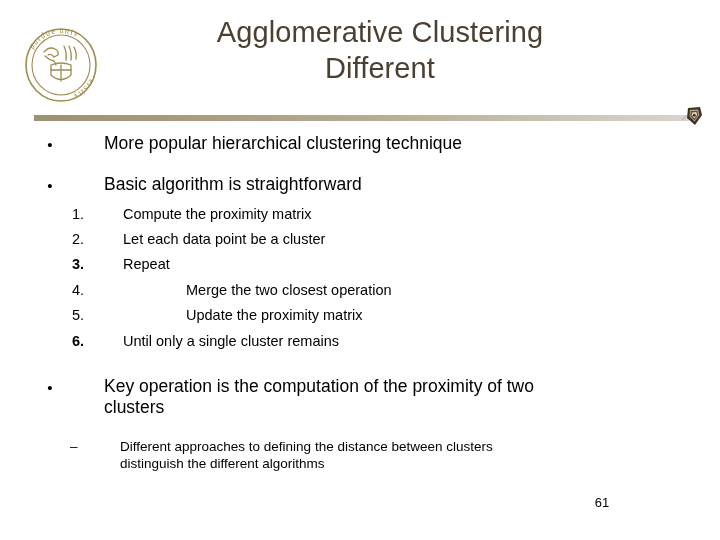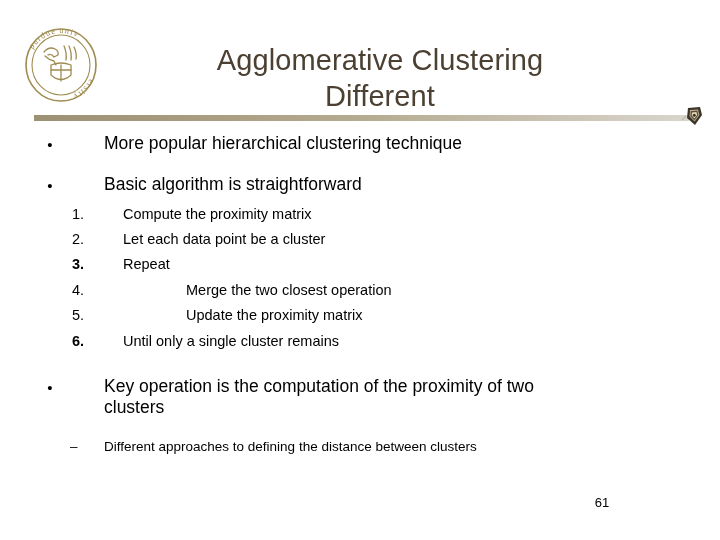--- a/index.html
+++ b/index.html
@@ -32,21 +32,21 @@
     top: 22px;
     width: 86px;
     height: 86px;
   }
   #logo svg { display: block; width: 86px; height: 86px; }
 
   
   #title {
     position: absolute;
     left: 110px;
-    top: 42px;
+    top: 14px;
     width: 540px;
     text-align: center;
     font-size: 29px;
     line-height: 36px;
     color: #4b4032;
     font-weight: normal;
     letter-spacing: 0.1px;
   }
   #title .tline { display: block; white-space: nowrap; }
 
@@ -120,21 +120,21 @@
     color: #000;
   }
   .l2 .dash {
     position: absolute;
     left: 70px;
     top: 0;
     font-size: 13.5px;
   }
   .l2 .txt2 {
     position: absolute;
-    left: 104px;
+    left: 120px;
     width: 560px;
   }
 
   
   #footer-course {
     position: absolute;
     left: 250px;
     top: 495px;
     width: 220px;
     text-align: center;
@@ -244,20 +244,21 @@
     <div class="l1" style="top:376px">
       <span class="bullet">•</span>
       <span class="txt">Key operation is the computation of the proximity of two</span>
       <span class="txt">clusters</span>
     </div>
 
     <div class="l2" style="top:438px">
       <span class="dash">–</span>
       <span class="txt2">
         <span style="display:block">Different approaches to defining the distance between clusters</span>
+        <span style="display:block">distinguish the different algorithms</span>
       </span>
     </div>
 
   </div>
 
   <div id="footer-page">61</div>
 
 </div>
 
 </body></html>

